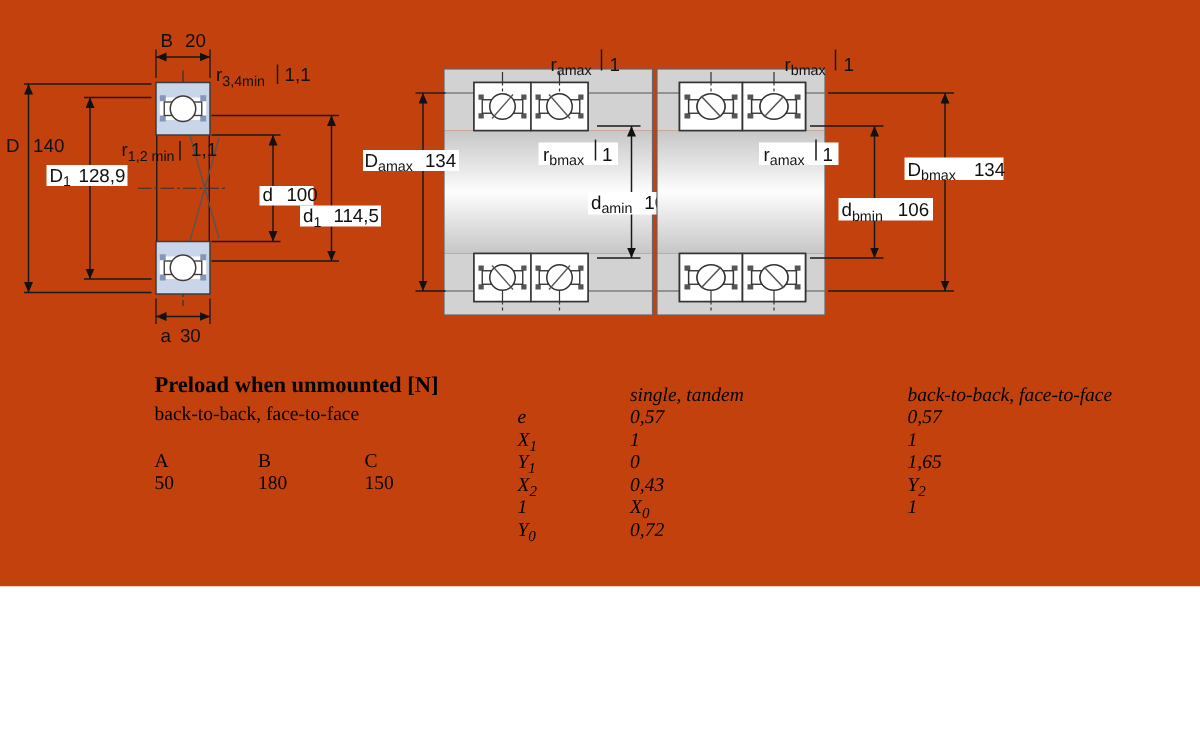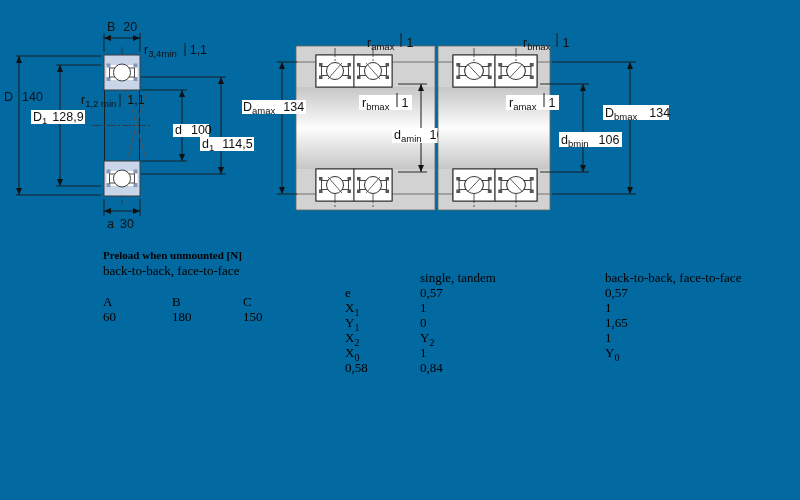--- a/index.html
+++ b/index.html
@@ -1,30 +1,30 @@
 <!DOCTYPE html>
 <html><head>
 <meta charset="utf-8">
 <style>
   html,body{margin:0;padding:0;background:#fff;}
-  #canvas{position:relative;width:800px;height:500px;background:#0369a1;overflow:hidden;
+  #canvas{position:relative;width:800px;height:391px;background:#c2410c;overflow:hidden;
           font-family:"Liberation Sans",sans-serif;}
   svg text{font-family:"Liberation Sans",sans-serif;font-size:12.5px;fill:#111;}
   svg .sub{font-size:9.5px;}
   .dim{stroke:#1a1a1a;stroke-width:1;}
   .ext{stroke:#1a1a1a;stroke-width:0.9;}
   .tick{stroke:#1a1a1a;stroke-width:1;}
   .cl{stroke:#333;stroke-width:0.8;stroke-dasharray:9 2 2 2;}
   .diag{stroke:#555;stroke-width:0.9;}
   .tbl{position:absolute;font-family:"Liberation Serif",serif;font-size:13px;color:#000;}
-  .tbl .title{font-weight:bold;font-size:11px;white-space:nowrap;}
+  .tbl .title{font-weight:bold;font-size:15px;white-space:nowrap;}
   .tbl .subtitle{margin-top:2px;white-space:nowrap;}
   .preload-grid{display:grid;grid-template-columns:69px 71px 70px;margin-top:15px;line-height:15px;}
-  .factors-grid{display:grid;grid-template-columns:75px 185px 170px;margin-top:21px;
-                grid-auto-rows:15px;line-height:15px;}
+  .factors-grid{display:grid;grid-template-columns:75px 185px 170px;margin-top:6px;
+                grid-auto-rows:15px;line-height:15px;font-style:italic;}
   .factors-grid .cell{white-space:nowrap;}
   sub{font-size:10px;}
 </style>
 </head>
 <body>
 
 <div id="canvas">
 
 <svg width="800" height="245" viewBox="0 0 800 245">
   <defs>
@@ -203,21 +203,21 @@
 </svg>
 
 
 <div class="tbl" style="left:103px;top:249px;">
   <div class="title">Preload when unmounted [N]</div>
   <div class="subtitle">back-to-back, face-to-face</div>
   <div class="preload-grid">
     <div>A</div>
     <div>B</div>
     <div>C</div>
-    <div>60</div>
+    <div>50</div>
     <div>180</div>
     <div>150</div>
   </div>
 </div>
 
 
 <div class="tbl" style="left:345px;top:249px;">
   <div class="factors-grid">
     <div class="cell"></div>
     <div class="cell">single, tandem</div>
@@ -229,26 +229,26 @@
 
     <div class="cell"><span>X</span><sub>1</sub></div>
     <div class="cell">1</div>
     <div class="cell">1</div>
 
     <div class="cell"><span>Y</span><sub>1</sub></div>
     <div class="cell">0</div>
     <div class="cell">1,65</div>
 
     <div class="cell"><span>X</span><sub>2</sub></div>
+    <div class="cell">0,43</div>
 
     <div class="cell"><span>Y</span><sub>2</sub></div>
     <div class="cell">1</div>
 
     <div class="cell"><span>X</span><sub>0</sub></div>
     <div class="cell">1</div>
 
     <div class="cell"><span>Y</span><sub>0</sub></div>
-    <div class="cell">0,58</div>
-    <div class="cell">0,84</div>
+    <div class="cell">0,72</div>
   </div>
 </div>
 
 </div>
 
 </body></html>

